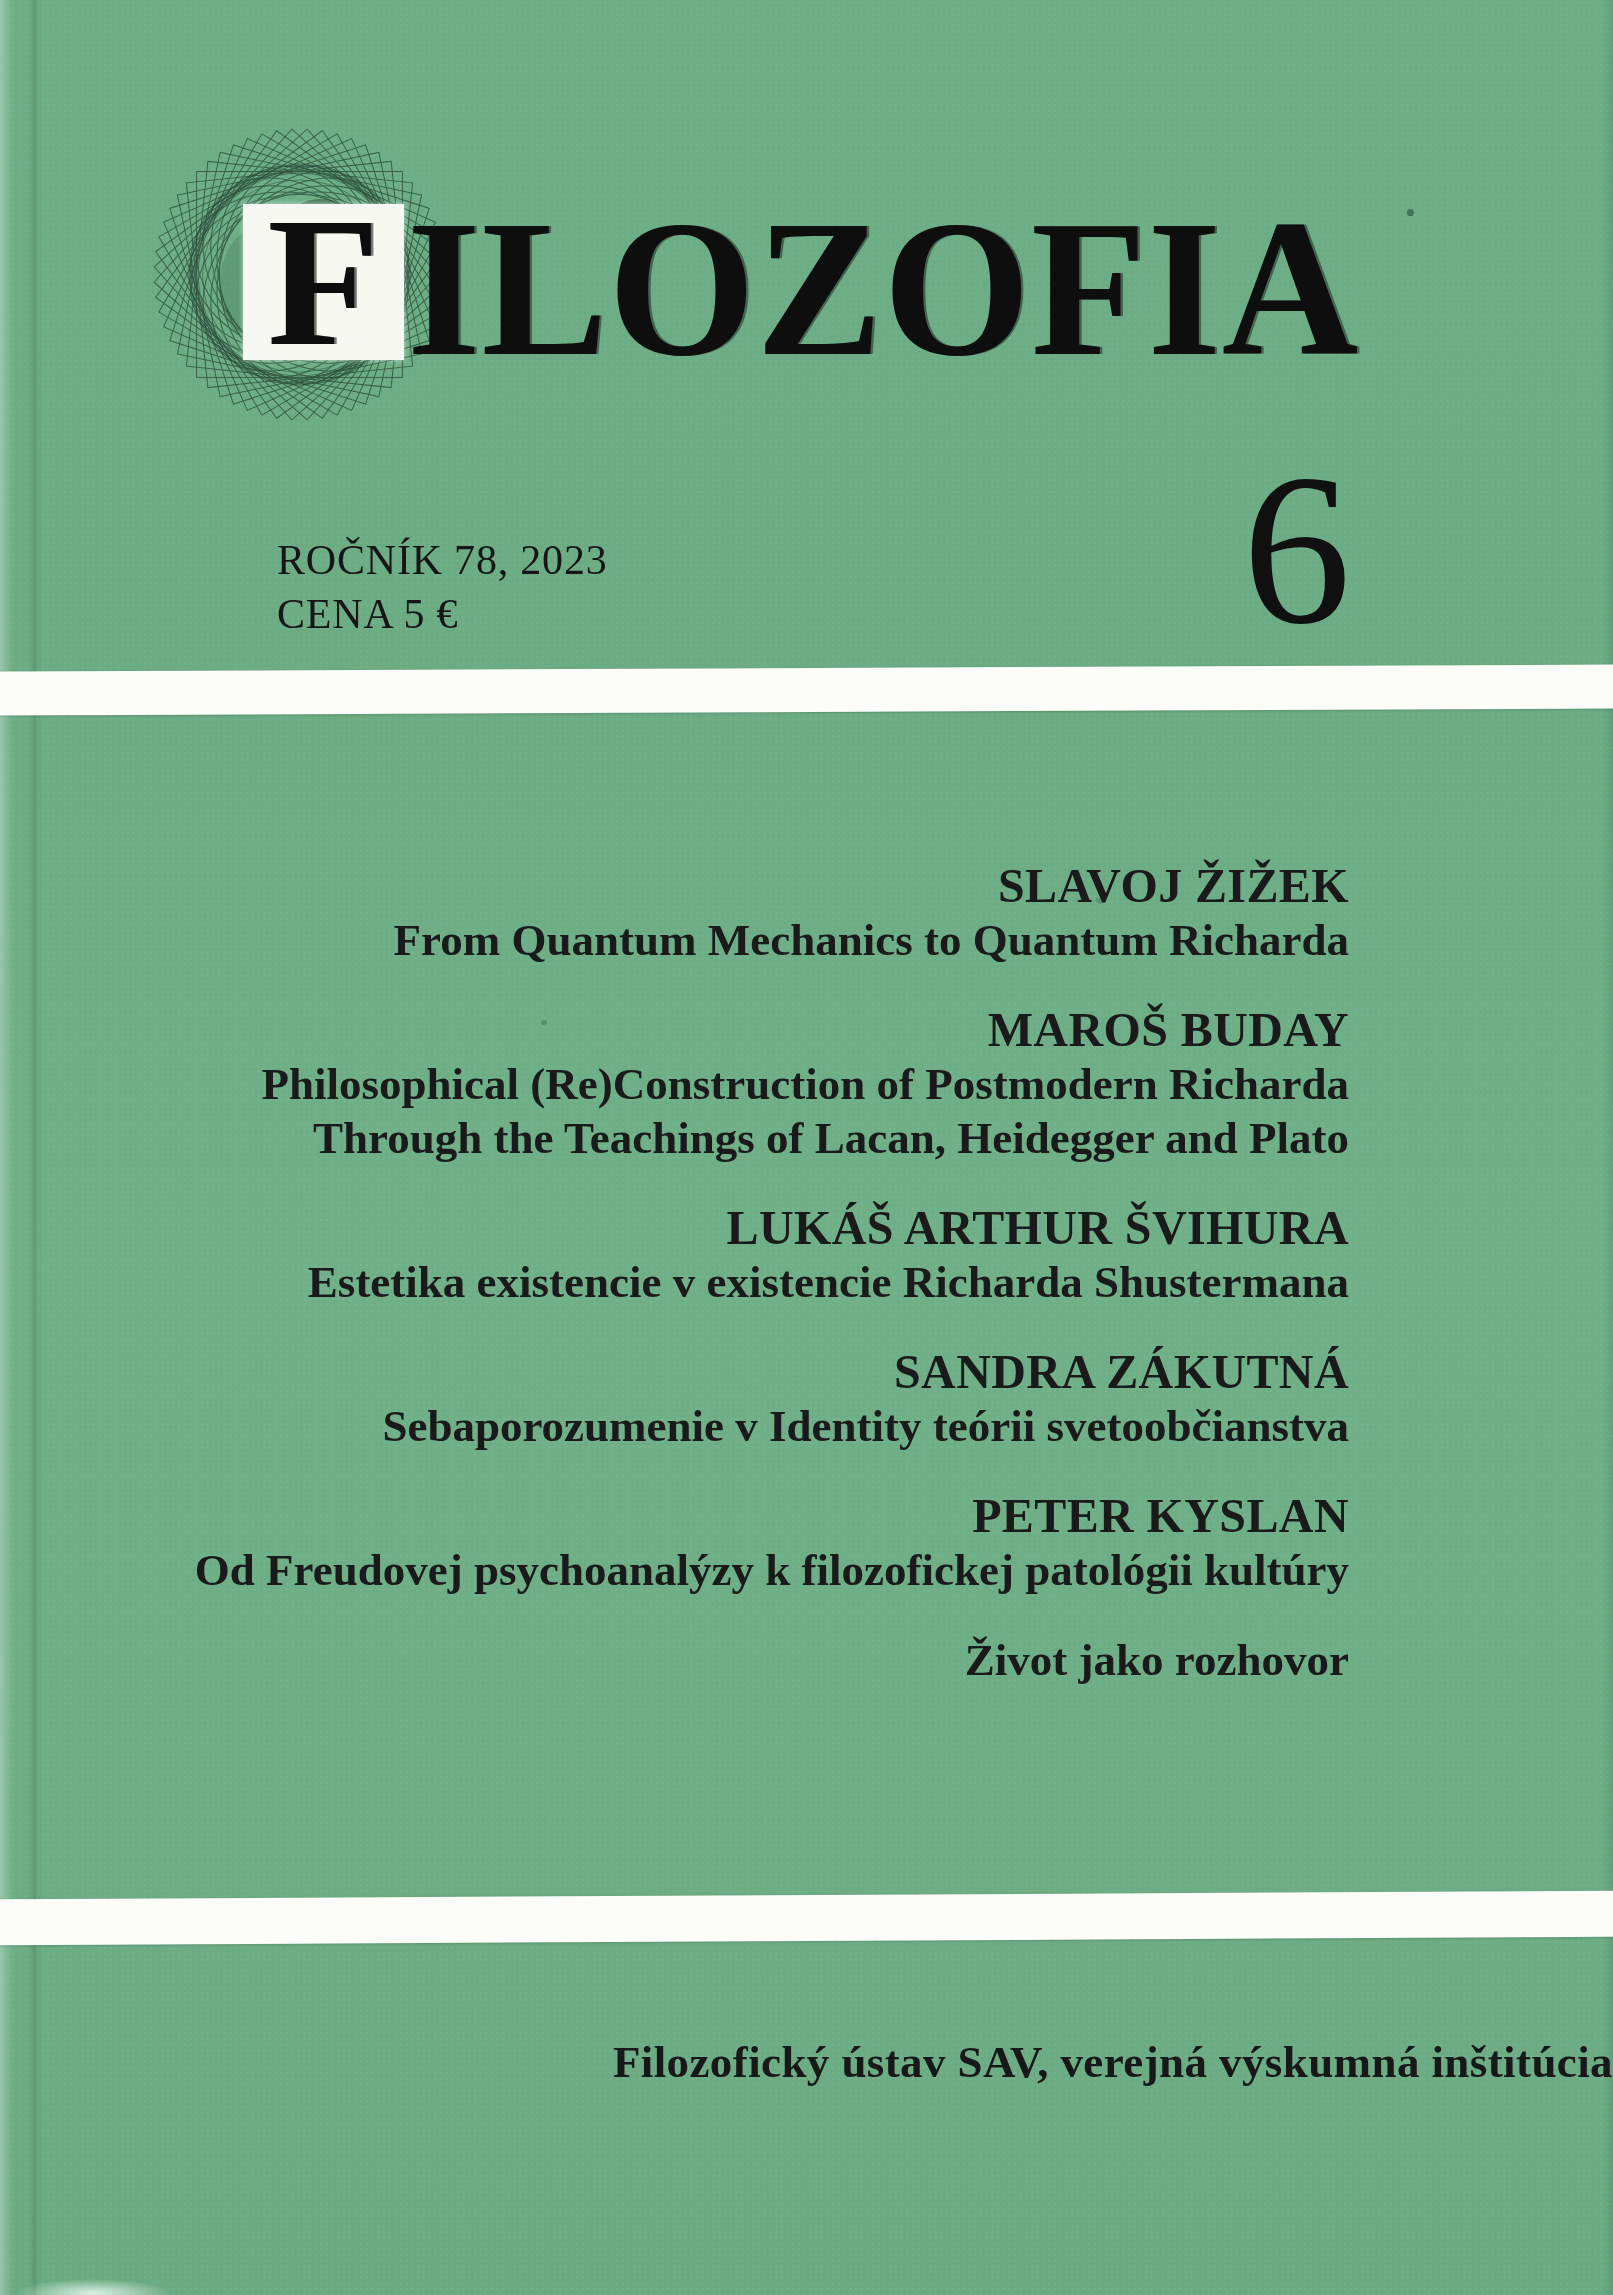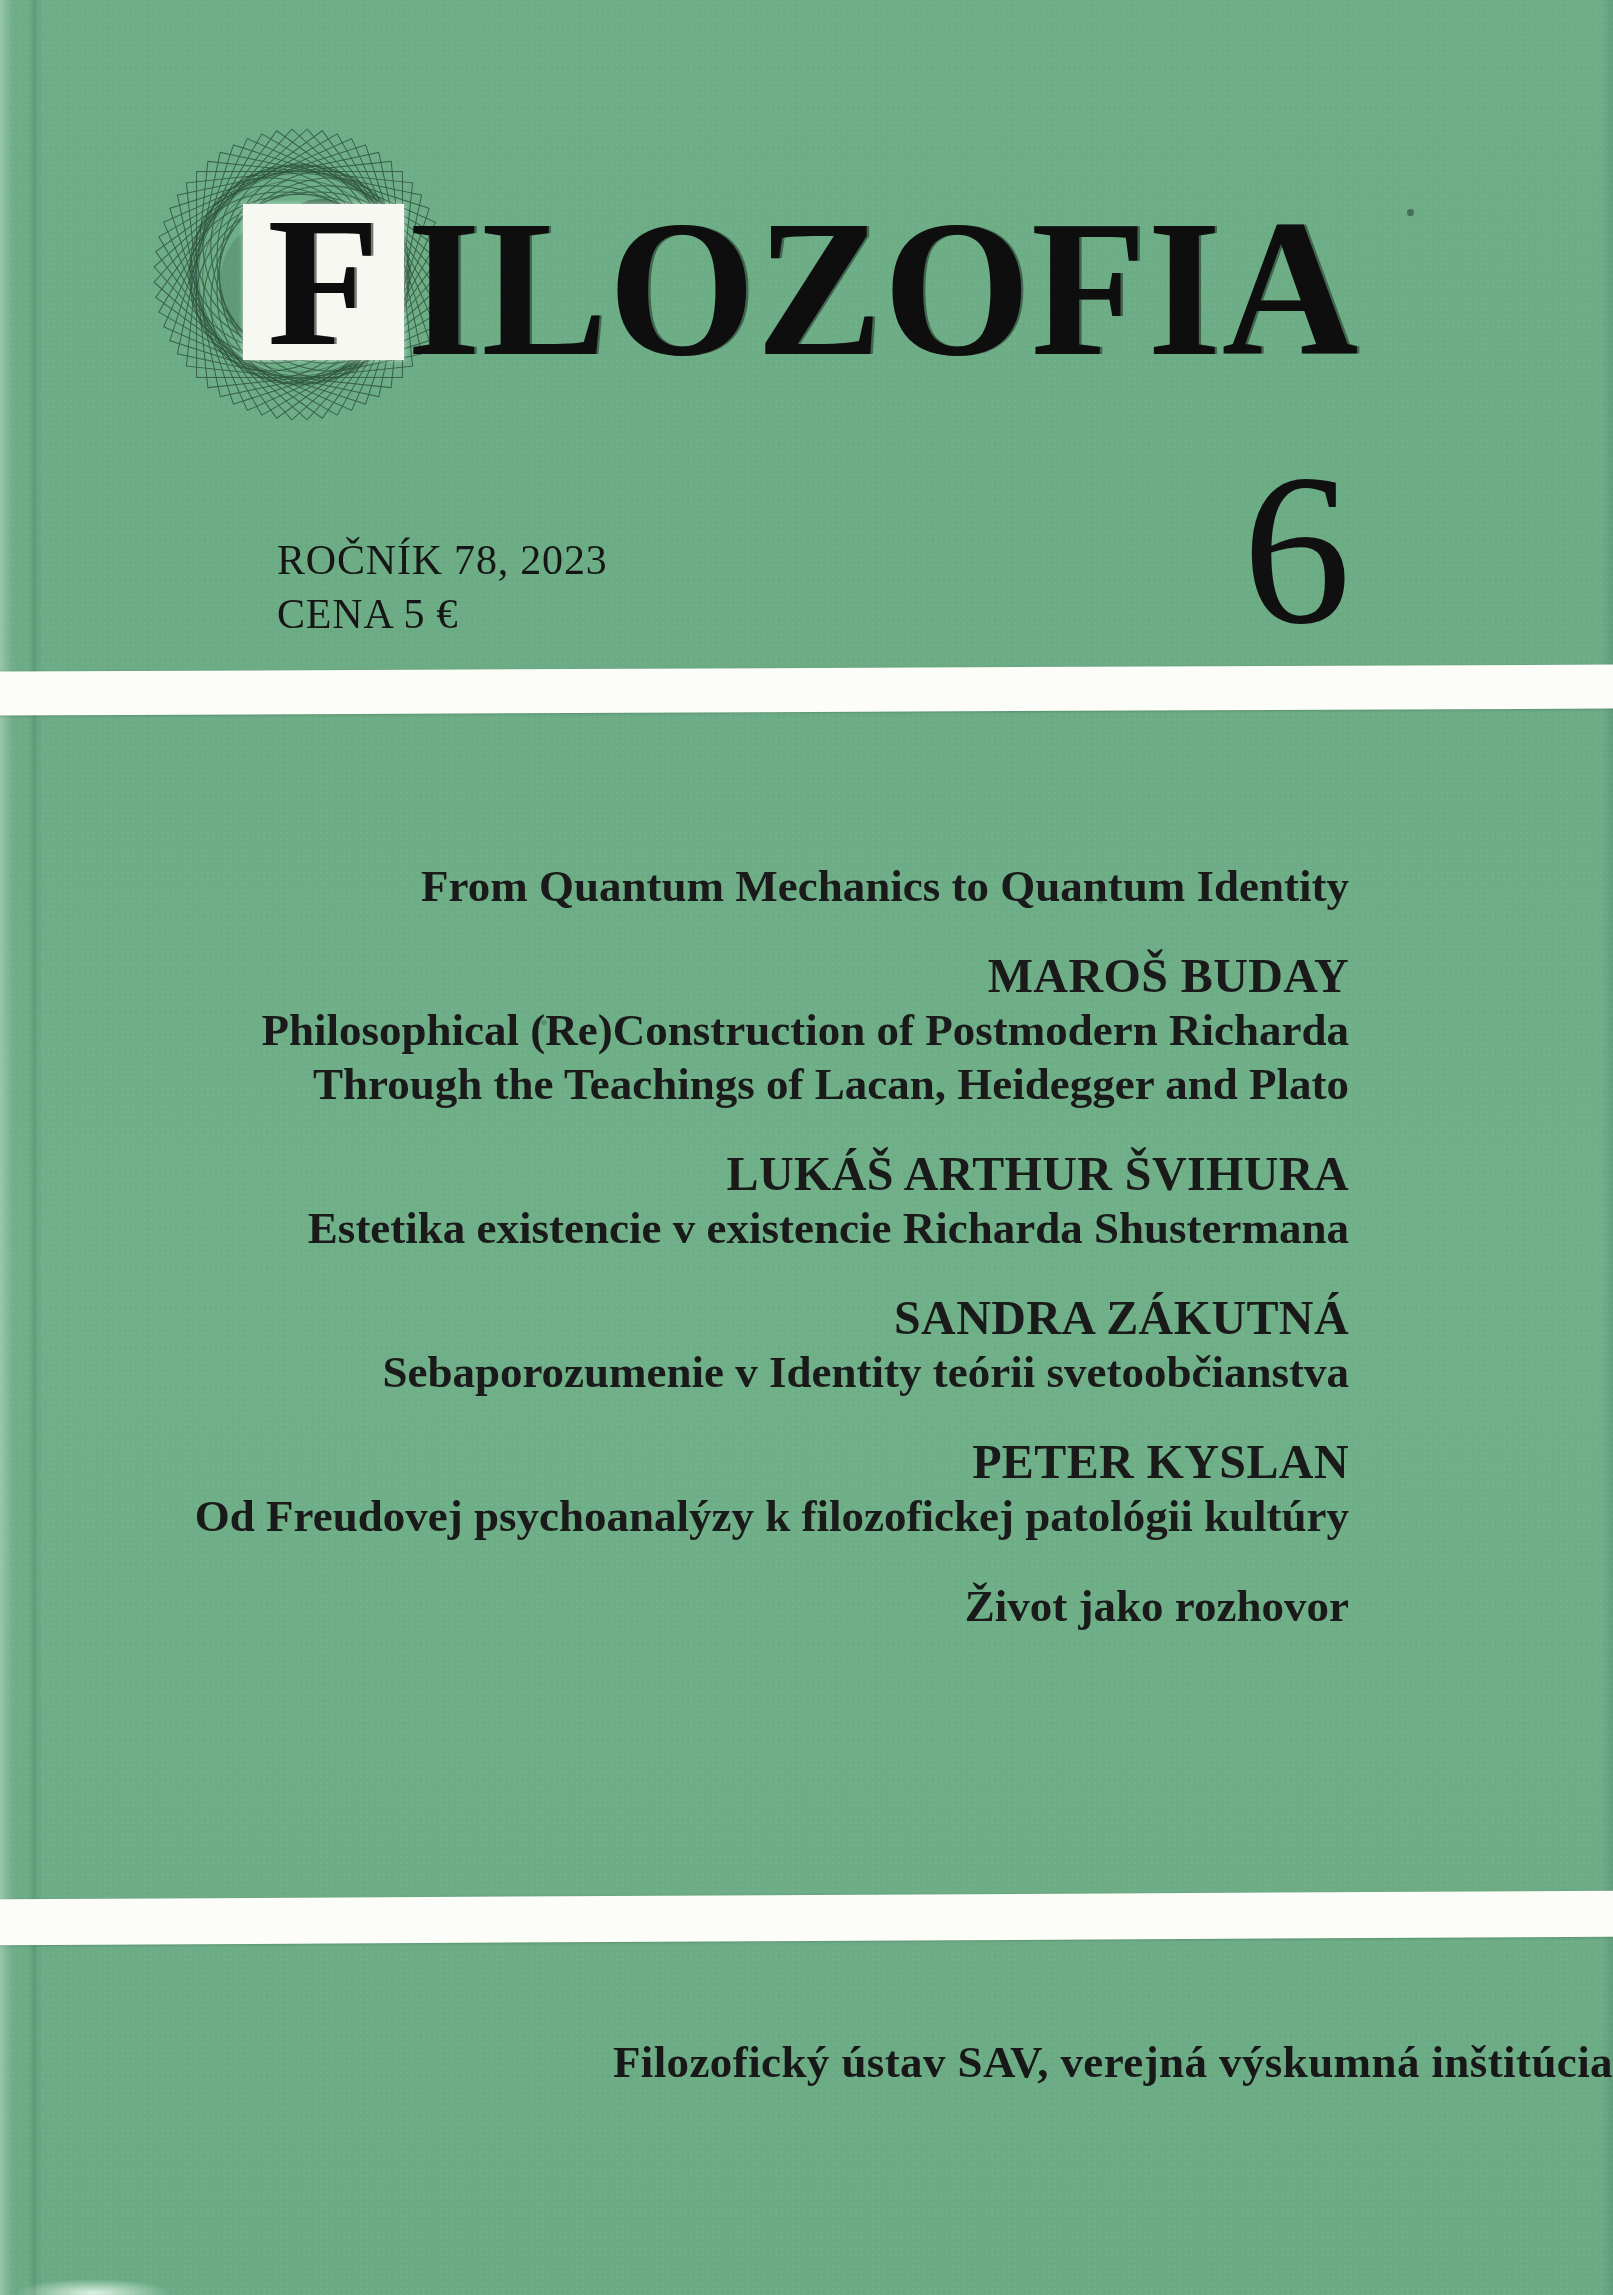--- a/index.html
+++ b/index.html
@@ -172,21 +172,22 @@
   </div>
 
   <div class="issue-number">6</div>
 
   <div class="band top"></div>
   <div class="band bottom"></div>
 
   <div class="toc">
 
     <div class="toc-entry">
-      <div class="toc-line">From Quantum Mechanics to Quantum Identity</div>
+      <div class="toc-author">SLAVOJ ŽIŽEK</div>
+      <div class="toc-line">From Quantum Mechanics to Quantum Richarda</div>
     </div>
 
     <div class="toc-entry">
       <div class="toc-author">MAROŠ BUDAY</div>
       <div class="toc-line">Philosophical (Re)Construction of Postmodern Richarda</div>
       <div class="toc-line">Through the Teachings of Lacan, Heidegger and Plato</div>
     </div>
 
     <div class="toc-entry">
       <div class="toc-author">LUKÁŠ ARTHUR ŠVIHURA</div>

